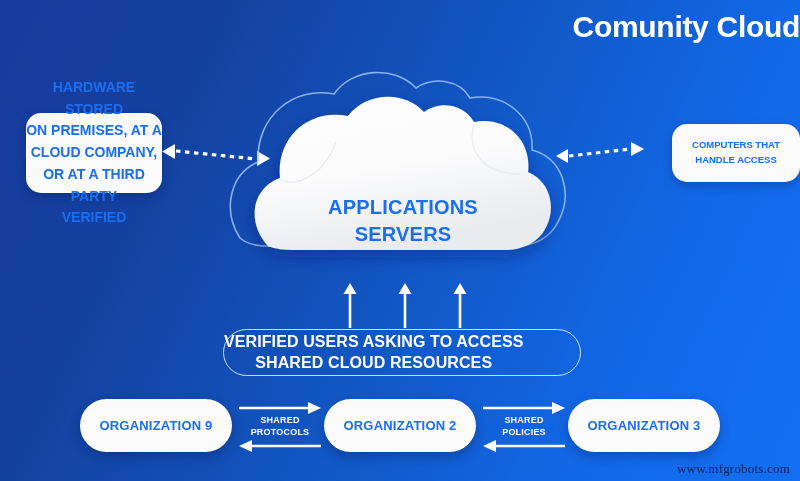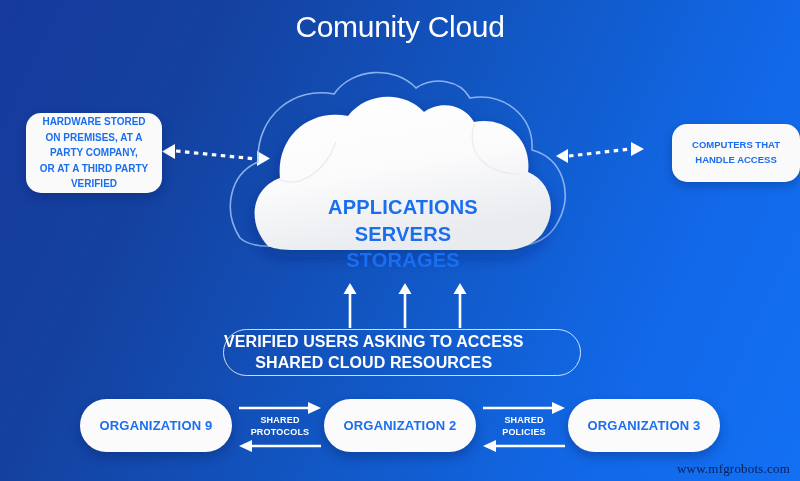--- a/index.html
+++ b/index.html
@@ -12,24 +12,24 @@
     width: 800px;
     height: 481px;
     overflow: hidden;
     font-family: "Liberation Sans", sans-serif;
     background: linear-gradient(115deg, #163a9e 0%, #14419f 22%, #1159c8 55%, #1269ea 80%, #1370f2 100%);
   }
   
   #title {
     position: absolute;
     left: 0; right: 0; top: 10px;
-    text-align: center;
+    text-align: right;
     color: #ffffff;
     font-size: 30px;
-    font-weight: normal;
+    font-weight: bold;
     letter-spacing: -0.3px;
   }
   
   #cloud-wrap {
     position: absolute;
     left: 228px;
     top: 70px;
     width: 350px;
     height: 215px;
   }
@@ -55,21 +55,21 @@
     color: #1a6ef0;
     font-weight: bold;
     text-align: center;
     display: flex;
     align-items: center;
     justify-content: center;
   }
   #callout-left {
     left: 26px; top: 113px;
     width: 136px; height: 80px;
-    font-size: 10px;
+    font-size: 14px;
     line-height: 1.55;
   }
   #callout-right {
     left: 640px; top: 124px;
     width: 128px; height: 58px;
     font-size: 9.5px;
     line-height: 1.55;
     margin-left: 32px;
   }
   
@@ -190,29 +190,28 @@
                C 306 174, 292 180, 278 180
                L 68 180
                C 56 180, 47 179, 40 176 Z" fill="url(#cloudGrad)" filter="url(#cloudShadow)"></path>
 
       <path d="M 52 110 C 74 118, 98 100, 108 72" fill="none" stroke="#e4e7ec" stroke-width="1.2" opacity="0.9"></path>
       <path d="M 246 54 C 238 84, 258 104, 292 104" fill="none" stroke="#e4e7ec" stroke-width="1.2" opacity="0.75"></path>
     </svg>
     <div id="cloud-text">
       <div>APPLICATIONS</div>
       <div>SERVERS</div>
-      <div>STORAGES</div>
     </div>
   </div>
 
   <div id="callout-left" class="callout">
     <div>
       <div>HARDWARE STORED</div>
       <div>ON PREMISES, AT A</div>
-      <div>PARTY COMPANY,</div>
+      <div>CLOUD COMPANY,</div>
       <div>OR AT A THIRD PARTY</div>
       <div>VERIFIED</div>
     </div>
   </div>
 
   <div id="callout-right" class="callout">
     <div>
       <div>COMPUTERS THAT</div>
       <div>HANDLE ACCESS</div>
     </div>

